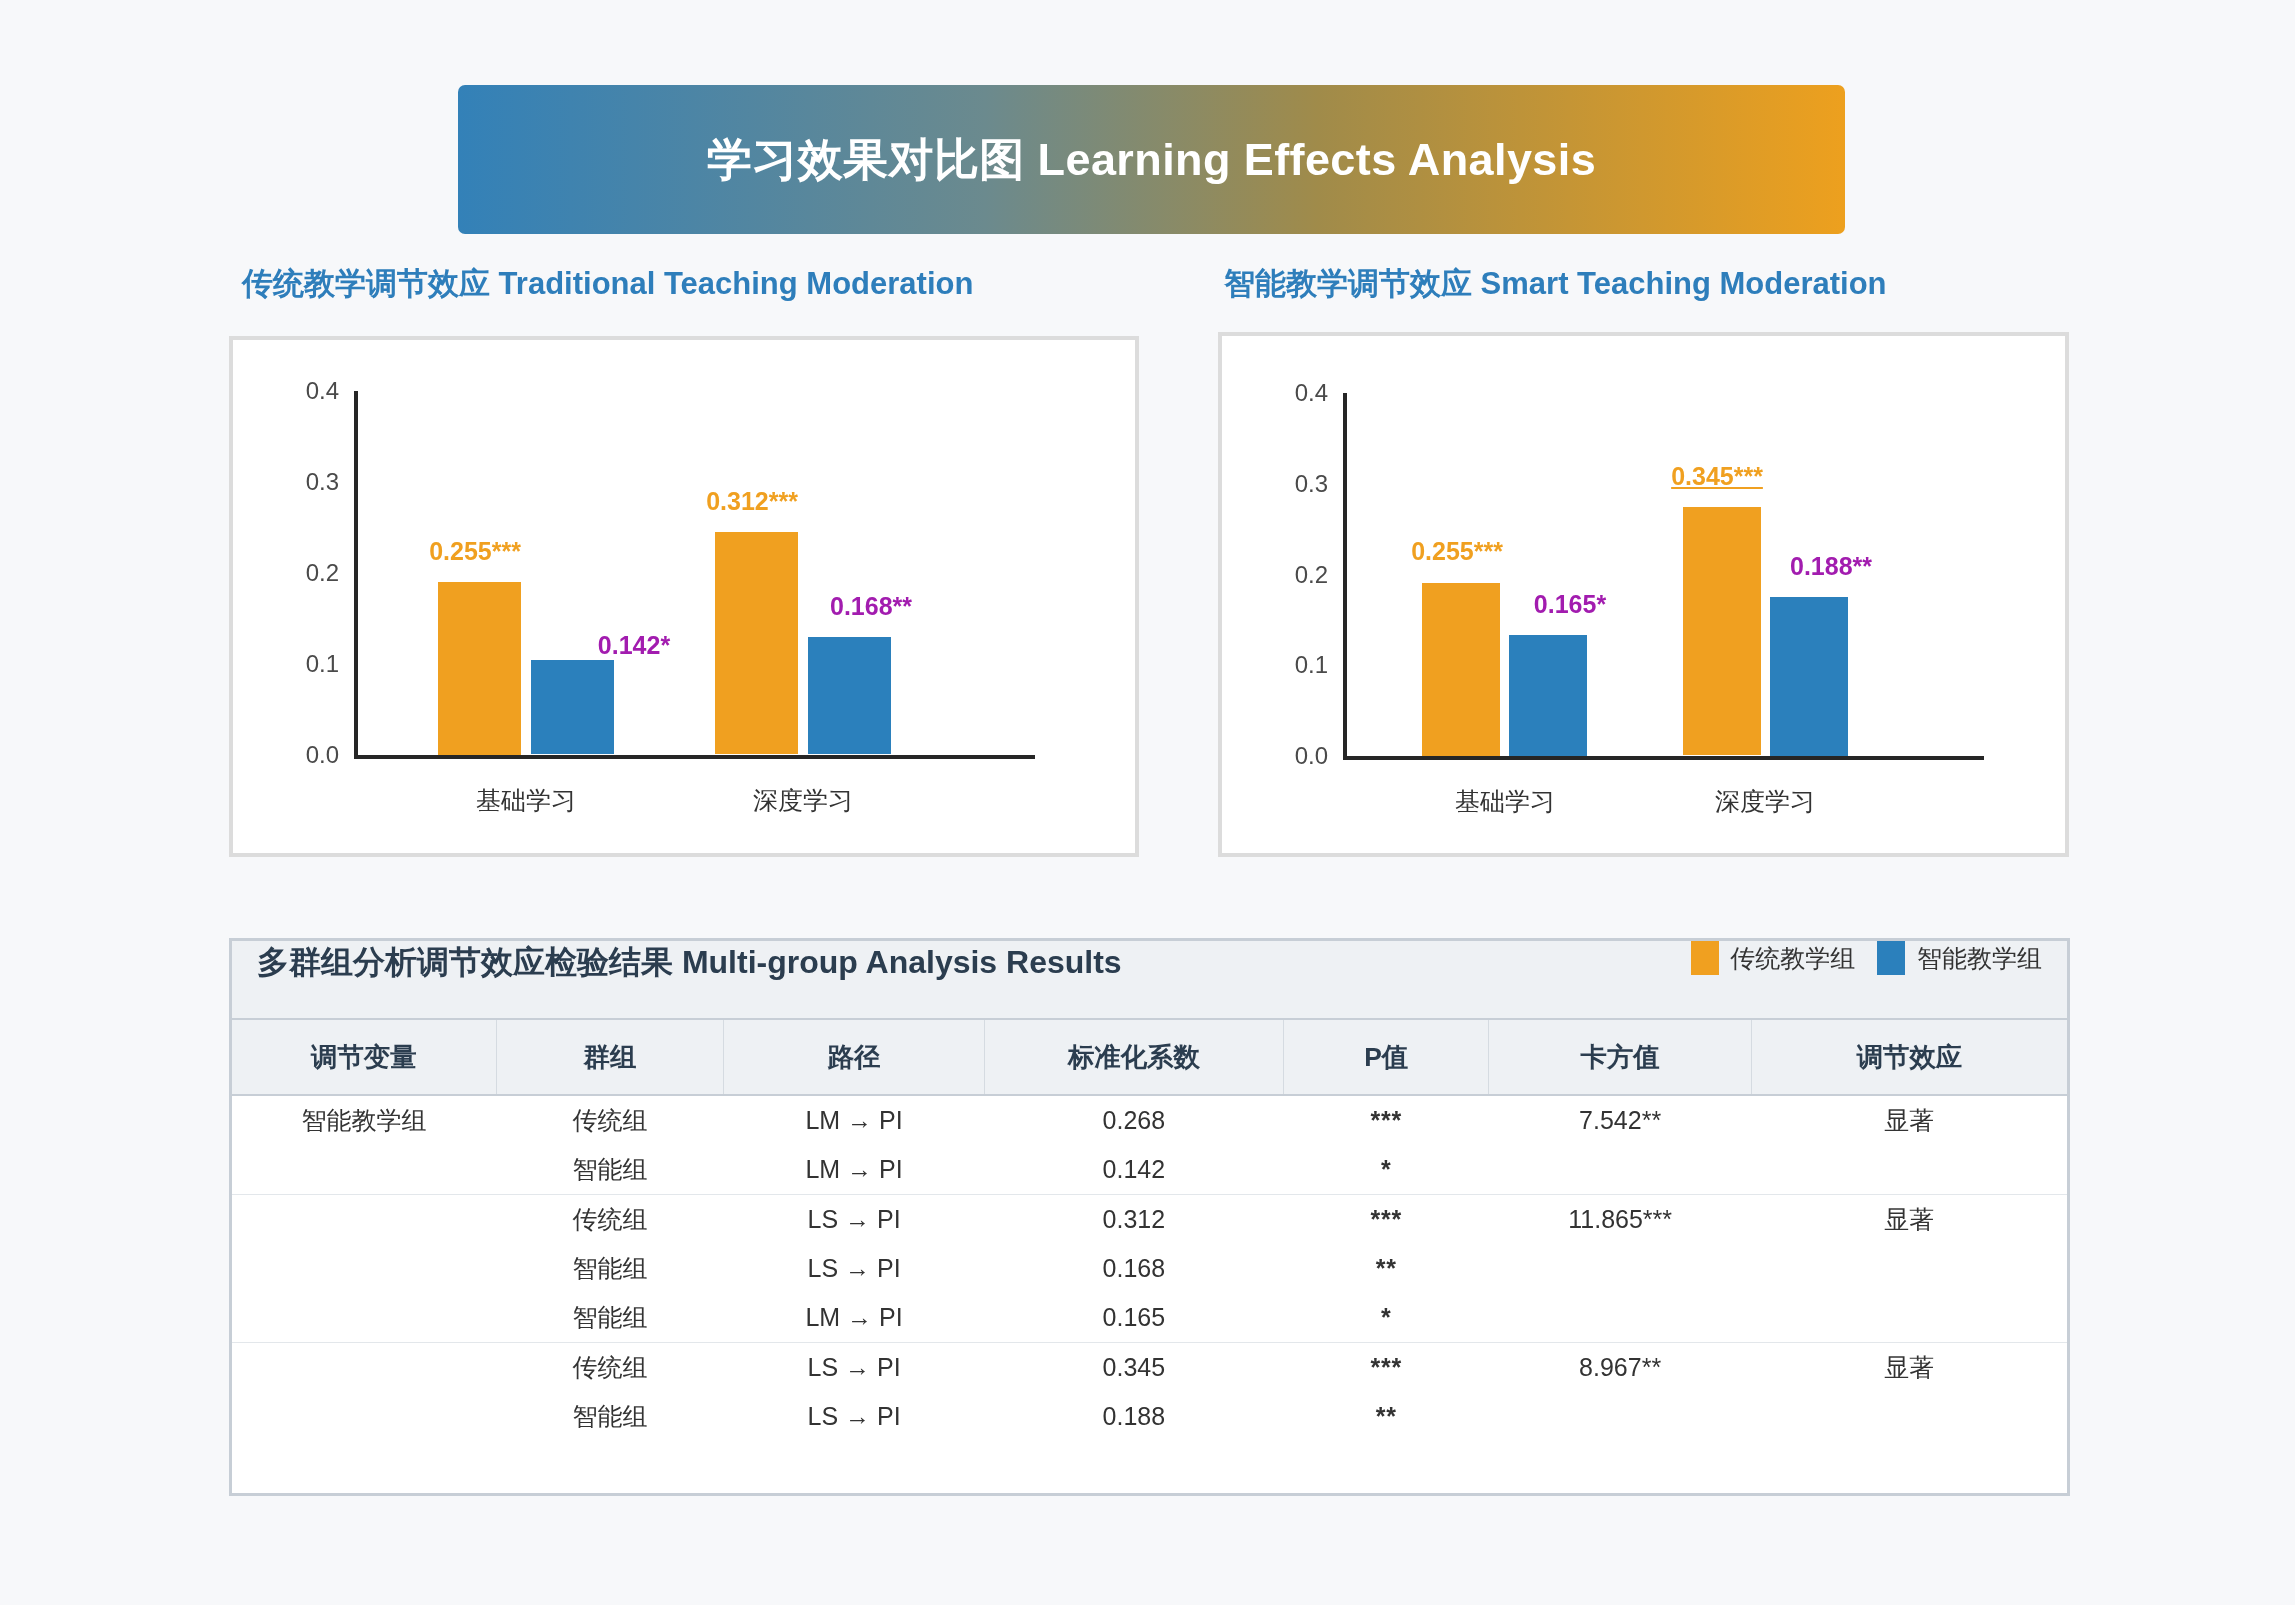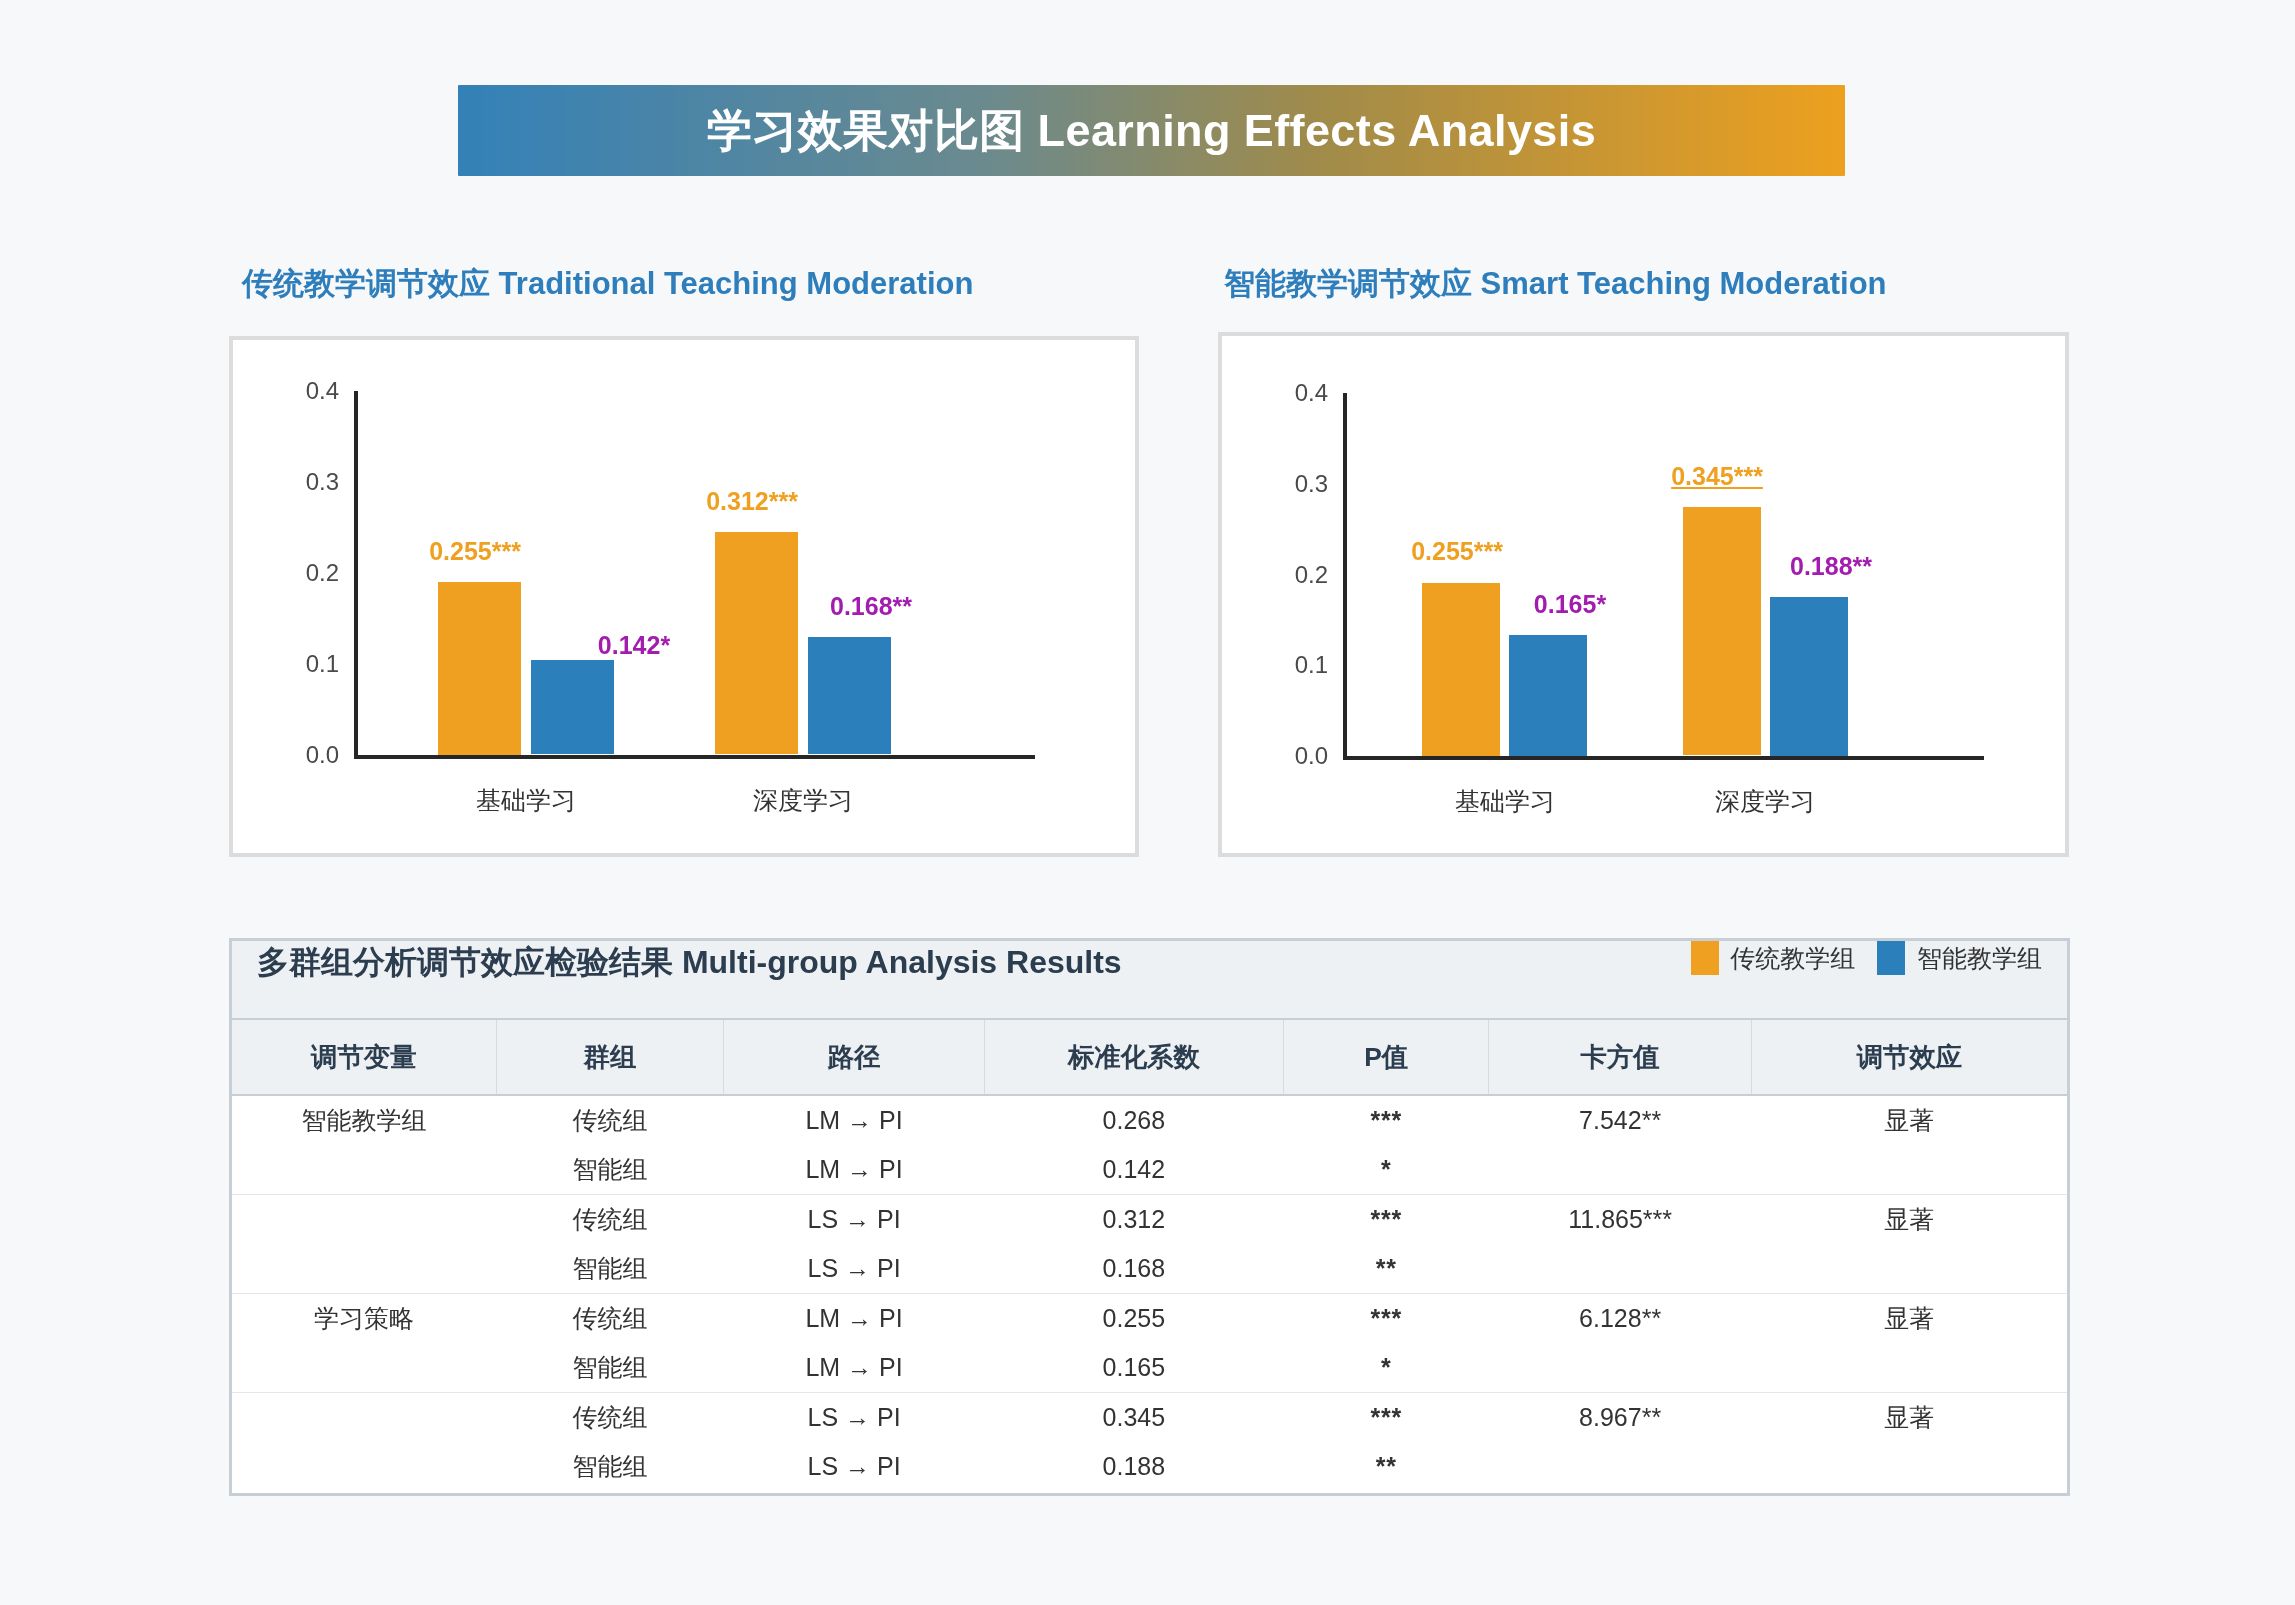--- a/index.html
+++ b/index.html
@@ -10,22 +10,22 @@
     width: 2295px; height: 1606px;
     font-family: "Liberation Sans", "DejaVu Sans", sans-serif;
     position: relative;
     overflow: hidden;
   }
 
   
   #title-banner {
     position: absolute;
     left: 458px; top: 85px;
-    width: 1387px; height: 91px;
-    border-radius: 1px;
+    width: 1387px; height: 149px;
+    border-radius: 7px;
     background: linear-gradient(90deg, #3381b8 0%, #6b8a8e 38%, #a08b4a 62%, #eda01e 100%);
     display: flex; align-items: center; justify-content: center;
   }
   #title-banner .txt {
     color: #ffffff;
     font-size: 45px;
     font-weight: bold;
     letter-spacing: 0.4px;
     white-space: nowrap;
   }
@@ -276,29 +276,20 @@
         </tr>
         <tr>
           <td class="modvar"></td>
           <td class="smart">智能组</td>
           <td class="path">LS → PI</td>
           <td class="smart">0.168</td>
           <td class="p">**</td>
           <td class="chi"></td>
           <td class="effect"></td>
         </tr>
-        <tr class="group-start">
-          <td class="modvar">学习策略</td>
-          <td class="trad">传统组</td>
-          <td class="path">LM → PI</td>
-          <td class="trad">0.255</td>
-          <td class="p">***</td>
-          <td class="chi">6.128**</td>
-          <td class="effect">显著</td>
-        </tr>
         <tr>
           <td class="modvar"></td>
           <td class="smart">智能组</td>
           <td class="path">LM → PI</td>
           <td class="smart">0.165</td>
           <td class="p">*</td>
           <td class="chi"></td>
           <td class="effect"></td>
         </tr>
         <tr class="group-start">

